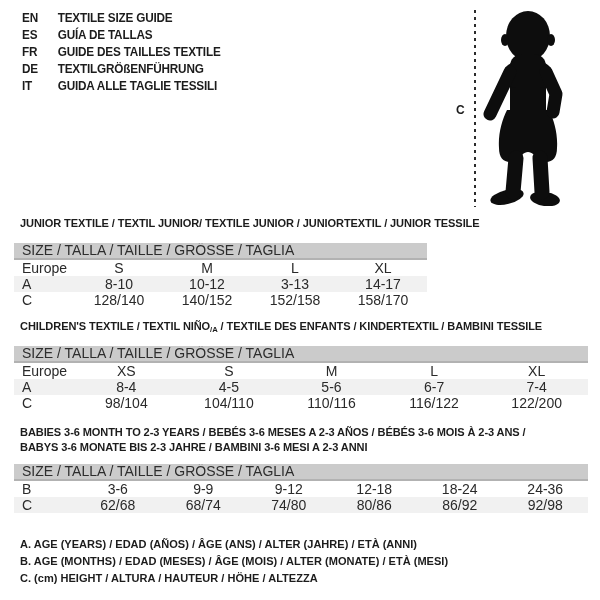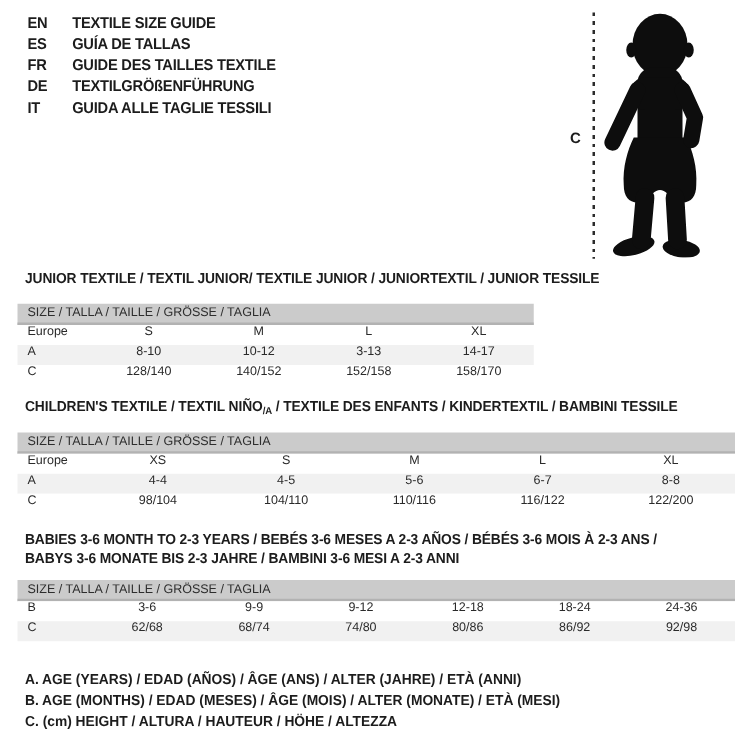--- a/index.html
+++ b/index.html
@@ -18,21 +18,21 @@
   .c-label{position:absolute;left:456px;top:103px;font-weight:bold;font-size:12px;color:#1c1c1c;}
   .baby{position:absolute;left:482px;top:10px;}
   
   .sec-title{position:absolute;font-weight:bold;font-size:11.5px;color:#1c1c1c;
     letter-spacing:-.1px;transform:scaleX(.96);transform-origin:0 0;white-space:nowrap;}
   #sec1-title{left:20px;top:217px;}
   #sec2-title{left:20px;top:320px;}
   #sec3-title{left:20px;top:425px;line-height:15px;}
   .sub{font-size:8px;vertical-align:-2px;}
   
-  .table{position:absolute;font-size:10px;color:#2a2a2a;}
+  .table{position:absolute;font-size:14px;color:#2a2a2a;}
   #table1{left:14px;top:243px;width:413px;}
   #table2{left:14px;top:346px;width:574px;}
   #table3{left:14px;top:464px;width:574px;}
   .thead{height:15px;line-height:15px;background:#cbcbcb;border-bottom:2px solid #b2b2b2;
     padding-left:8px;color:#2d2d2d;white-space:nowrap;overflow:hidden;}
   .trow{display:flex;height:16px;align-items:flex-start;background:#fff;}
   .trow.shaded{background:#f1f1f1;}
   .cell{flex:1;text-align:center;white-space:nowrap;}
   .cell.rowlabel{flex:0 0 53px;text-align:left;padding-left:8px;}
   
@@ -122,25 +122,25 @@
     <div class="trow">
         <span class="cell rowlabel">Europe</span>
         <span class="cell">XS</span>
         <span class="cell">S</span>
         <span class="cell">M</span>
         <span class="cell">L</span>
         <span class="cell">XL</span>
       </div>
     <div class="trow shaded">
         <span class="cell rowlabel">A</span>
-        <span class="cell">4-4</span>
+        <span class="cell">8-4</span>
         <span class="cell">4-5</span>
         <span class="cell">5-6</span>
         <span class="cell">6-7</span>
-        <span class="cell">8-8</span>
+        <span class="cell">7-4</span>
       </div>
     <div class="trow">
         <span class="cell rowlabel">C</span>
         <span class="cell">98/104</span>
         <span class="cell">104/110</span>
         <span class="cell">110/116</span>
         <span class="cell">116/122</span>
         <span class="cell">122/200</span>
       </div>
   </div>

